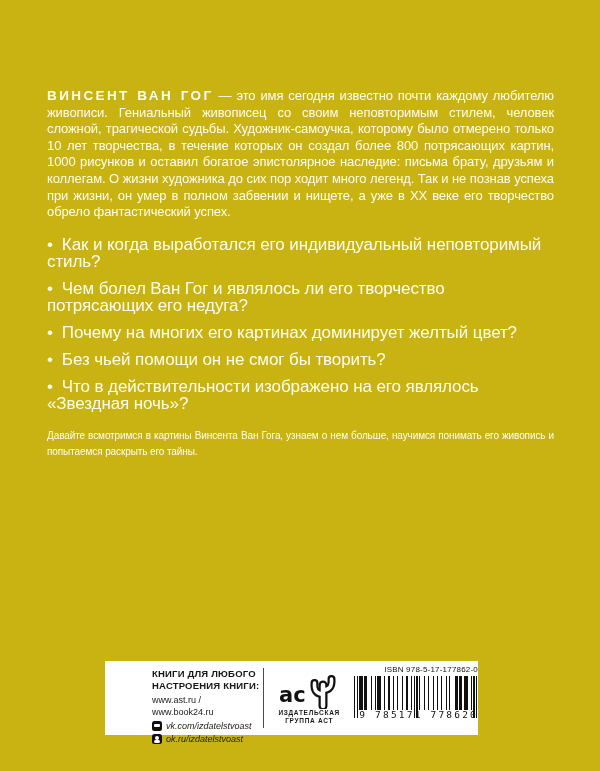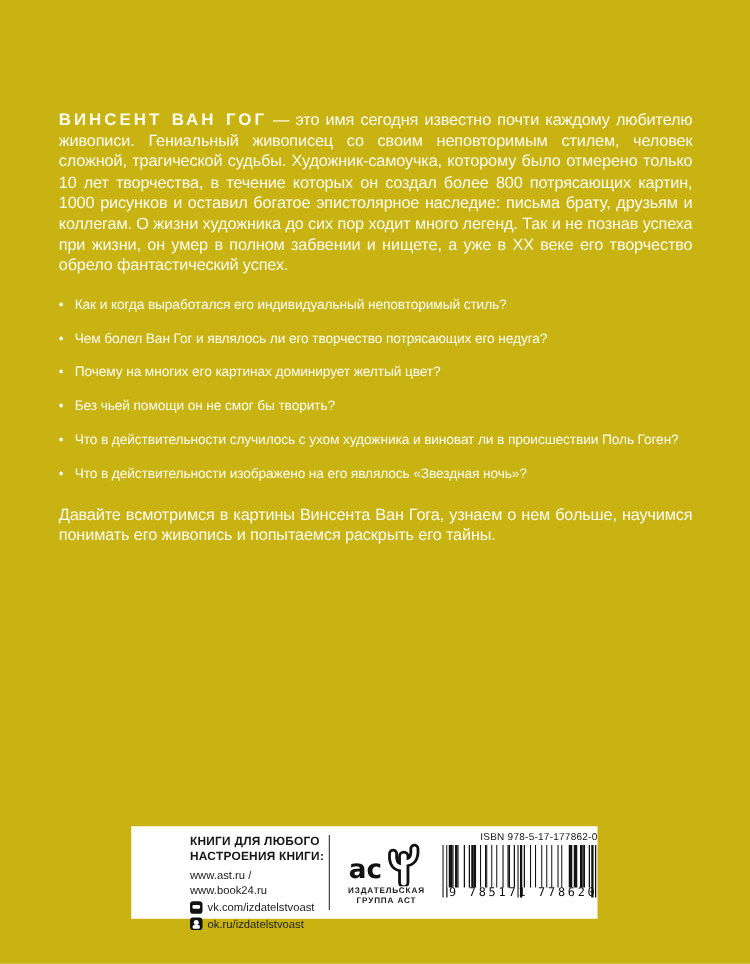--- a/index.html
+++ b/index.html
@@ -22,27 +22,27 @@
   }
   .lead-title{
     font-weight:bold;
     letter-spacing:2.4px;
     font-size:13.5px;
     white-space:nowrap;
   }
   .bullets{margin-top:15px;}
   .bullet{
     margin:0 0 10px 0;
-    font-size:11px;line-height:17px;
+    font-size:17px;line-height:17px;
     letter-spacing:-0.1px;
   }
   .bullet .dot{margin-right:9px;}
   .closing{
     margin:16px 0 0 0;
-    font-size:13px;line-height:16.6px;
+    font-size:10px;line-height:16.6px;
     text-align:justify;
     letter-spacing:-0.1px;
   }
   
   .footer{
     position:absolute;left:105px;top:661px;
     width:373px;height:74px;
     background:#ffffff;
     color:#171717;
     display:flex;align-items:stretch;
@@ -54,21 +54,21 @@
     margin-left:36px;
   }
   .promo-bold{
     font-weight:bold;font-size:9.5px;line-height:12px;letter-spacing:0.2px;
   }
   .promo-sites{
     font-size:9px;line-height:12px;margin-top:2px;color:#222;
   }
   .social-row{
     display:flex;align-items:center;gap:4px;
-    font-size:9px;line-height:12px;margin-top:1.5px;color:#222;
+    font-size:9px;line-height:12px;margin-top:1.5px;color:#222;font-style:italic;
   }
   .sicon{
     width:10px;height:10px;flex:0 0 auto;
     background:#111;border-radius:2.5px;position:relative;display:inline-block;
   }
   .sicon.vk::after{
     content:"";position:absolute;left:2px;top:3.5px;width:6px;height:3px;
     background:#fff;border-radius:1px;
   }
   .sicon.ok::after{
@@ -114,21 +114,20 @@
 <div class="page">
 
   <div class="content">
     <p class="lead"><span class="lead-title">ВИНСЕНТ ВАН ГОГ</span><span> — это имя сегодня известно почти каждому любителю живописи. Гениальный живописец со своим неповторимым стилем, человек сложной, трагической судьбы. Художник-самоучка, которому было отмерено только 10 лет творчества, в течение которых он создал более 800 потрясающих картин, 1000 рисунков и оставил богатое эпистолярное наследие: письма брату, друзьям и коллегам. О жизни художника до сих пор ходит много легенд. Так и не познав успеха при жизни, он умер в полном забвении и нищете, а уже в XX веке его творчество обрело фантастический успех.</span></p>
 
     <div class="bullets">
         <p class="bullet"><span class="dot">•</span><span>Как и когда выработался его индивидуальный неповторимый стиль?</span></p>
         <p class="bullet"><span class="dot">•</span><span>Чем болел Ван Гог и являлось ли его творчество потрясающих его недуга?</span></p>
         <p class="bullet"><span class="dot">•</span><span>Почему на многих его картинах доминирует желтый цвет?</span></p>
         <p class="bullet"><span class="dot">•</span><span>Без чьей помощи он не смог бы творить?</span></p>
-        <p class="bullet"><span class="dot">•</span><span>Что в действительности случилось с ухом художника и виноват ли в происшествии Поль Гоген?</span></p>
         <p class="bullet"><span class="dot">•</span><span>Что в действительности изображено на его являлось «Звездная ночь»?</span></p>
       </div>
 
     <p class="closing">Давайте всмотримся в картины Винсента Ван Гога, узнаем о нем больше, научимся понимать его живопись и попытаемся раскрыть его тайны.</p>
   </div>
 
   <div class="footer">
 
     <div class="promo">
       <div class="promo-bold">КНИГИ ДЛЯ ЛЮБОГО</div>

